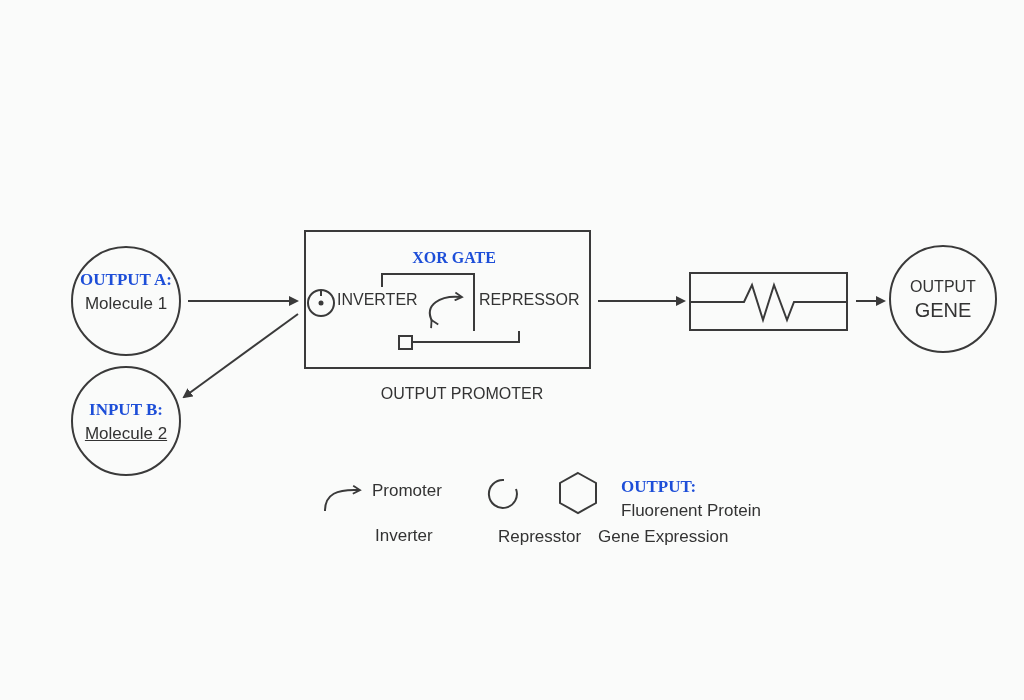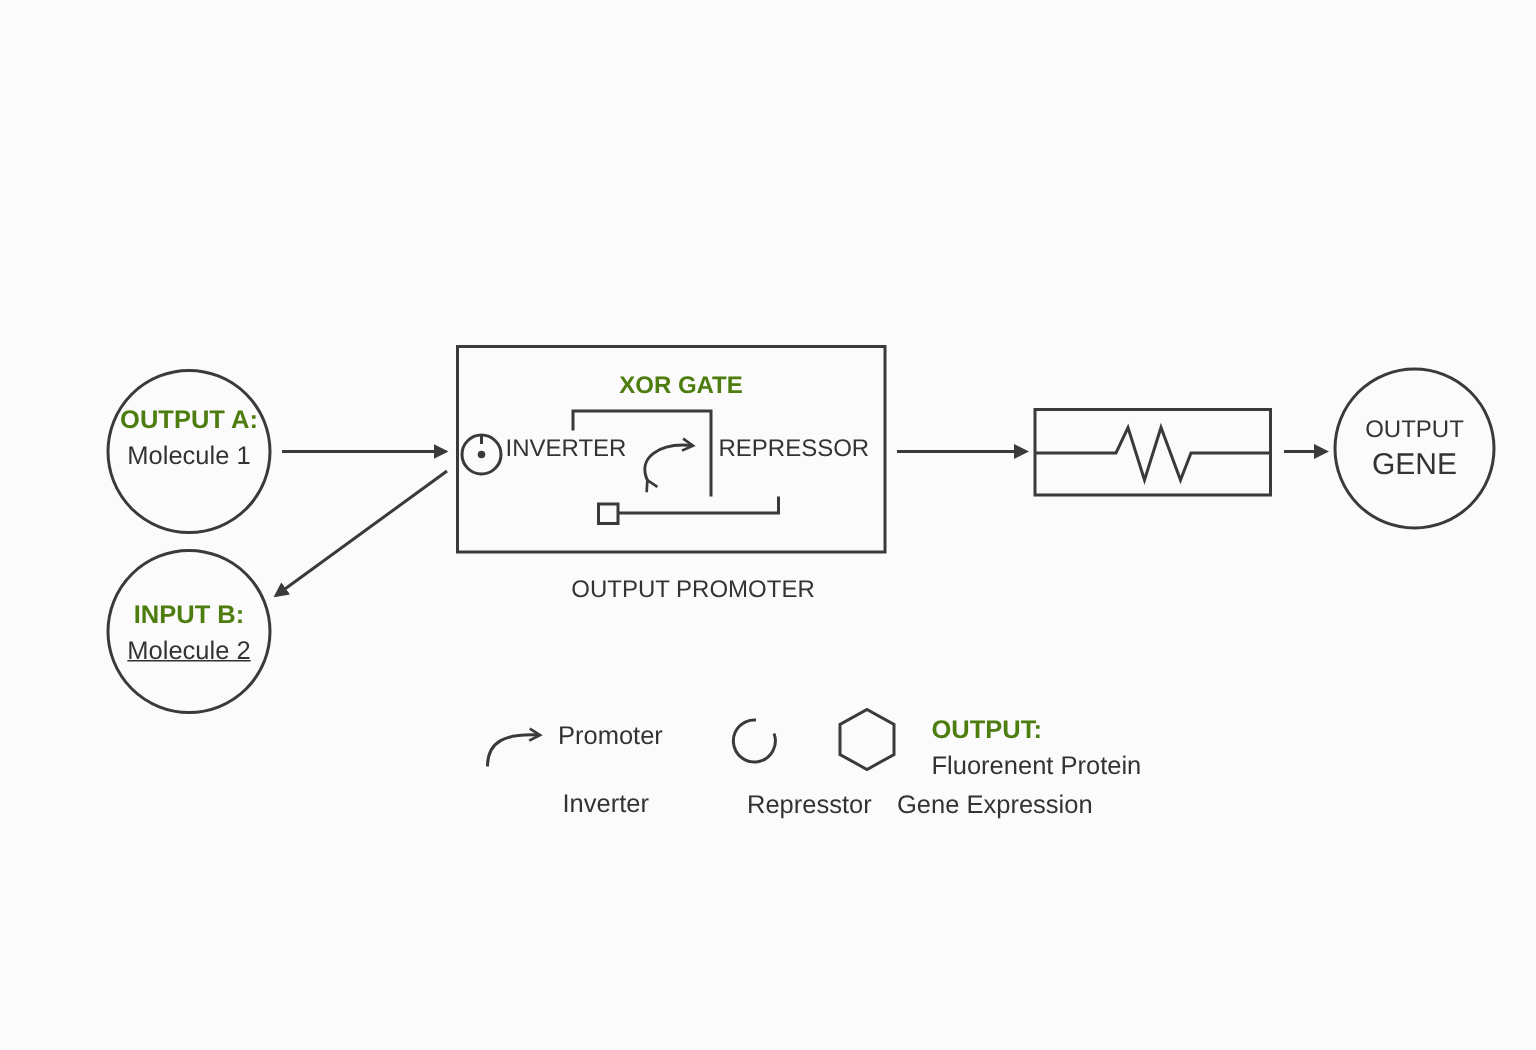--- a/index.html
+++ b/index.html
@@ -1,19 +1,19 @@
 <!DOCTYPE html>
 <html><head>
 <meta charset="utf-8">
 <style>
   html, body { margin: 0; padding: 0; }
   body { width: 1024px; height: 700px; background: #fafbfa; overflow: hidden; position: relative; font-family: "Liberation Sans", "DejaVu Sans", sans-serif; color: #2b2b2b; }
   svg.diagram { position: absolute; left: 0; top: 0; }
   .t { position: absolute; white-space: nowrap; font-size: 17px; color: #333; }
-  .b { font-weight: bold; color: #4d7c0f; }
+  .b { font-weight: bold; color: #1d4ed8; font-family: Liberation Serif, serif; }
   .c { text-align: center; transform: translateX(-50%); line-height: 24px; }
 </style>
 </head>
 <body>
 
 <svg class="diagram" width="1024" height="700">
   <defs>
     <marker id="arr" markerWidth="10" markerHeight="10" refX="8" refY="5" orient="auto" markerUnits="userSpaceOnUse">
       <path d="M0,0 L10,5 L0,10 Z" fill="#3a3a3a"></path>
     </marker>

